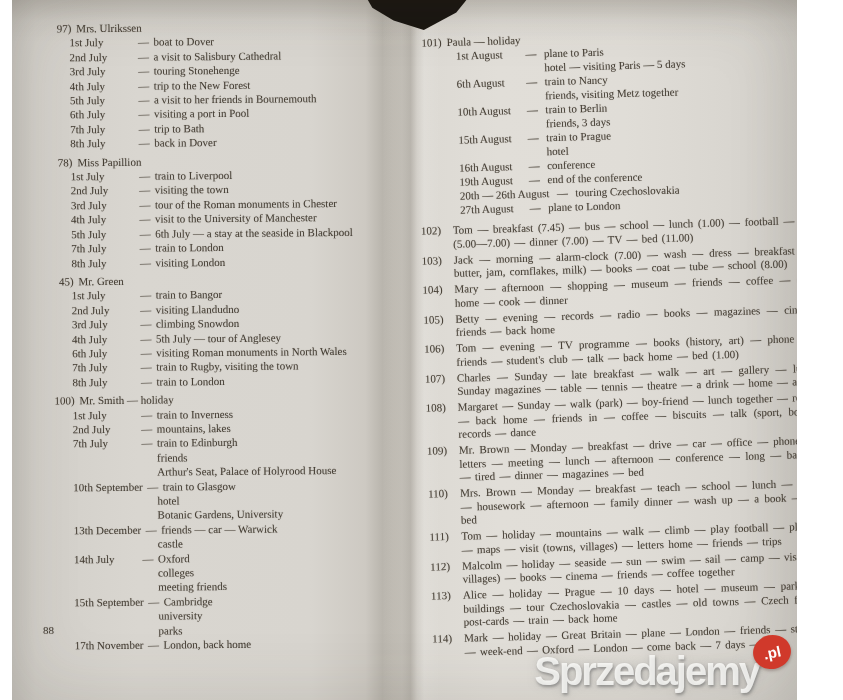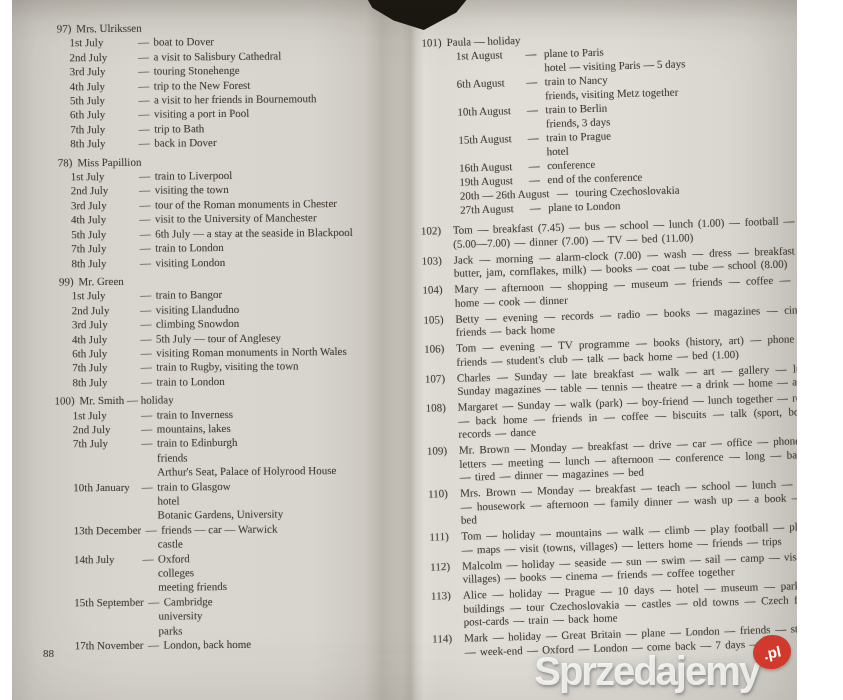--- a/index.html
+++ b/index.html
@@ -41,21 +41,21 @@
 
   
   #right-itinerary .rows{margin-left:40px;}
   #right-itinerary .date{min-width:62px;}
   #right-itinerary .dash{flex:0 0 26px;}
   #right-paragraphs{margin-top:7px;line-height:13.5px;}
   .para{display:flex;margin-top:2.5px;}
   .pnum{flex:0 0 30px;white-space:nowrap;}
   .ptext{flex:1;text-align:justify;word-spacing:1.5px;padding-left:2px;}
 
-  .pagenum{position:absolute;left:31px;top:647px;font-size:11px;color:#453e34;
+  .pagenum{position:absolute;left:31px;top:624px;font-size:11px;color:#453e34;
     text-shadow:0 0 1px rgba(69,62,52,0.30);}
 
   
   .watermark{position:absolute;right:6px;bottom:6px;padding-right:32px;
     font-family:"Liberation Sans", sans-serif;}
   .wm-text{font-weight:bold;font-size:40px;letter-spacing:-2px;
     color:rgba(252,252,250,0.82);
     text-shadow:1px 2px 3px rgba(105,105,105,0.6), 0 0 10px rgba(140,140,140,0.35);}
   .wm-badge{position:absolute;right:0;top:-14px;width:38px;height:34px;border-radius:50%;
     background:#d0392b;color:#ffffff;font-weight:bold;font-size:15px;
@@ -159,21 +159,21 @@
   </div>
             <div class="row">
     <span class="date">8th July</span>
     <span class="dash">—</span>
     <span class="desc">visiting London</span>
   </div>
           </div>
   </div>
         <div class="entry">
     <div class="entry-head">
-      <span class="num">99)</span>
+      <span class="num">45)</span>
       <span class="name">Mr. Green</span>
     </div>
     <div class="rows">
             <div class="row">
     <span class="date">1st July</span>
     <span class="dash">—</span>
     <span class="desc">train to Bangor</span>
   </div>
             <div class="row">
     <span class="date">2nd July</span>
@@ -232,21 +232,21 @@
     <span class="date"></span>
     <span class="dash"></span>
     <span class="desc">friends</span>
   </div>
             <div class="row">
     <span class="date"></span>
     <span class="dash"></span>
     <span class="desc">Arthur's Seat, Palace of Holyrood House</span>
   </div>
             <div class="row">
-    <span class="date">10th January</span>
+    <span class="date">10th September</span>
     <span class="dash">—</span>
     <span class="desc">train to Glasgow</span>
   </div>
             <div class="row">
     <span class="date"></span>
     <span class="dash"></span>
     <span class="desc">hotel</span>
   </div>
             <div class="row">
     <span class="date"></span>

